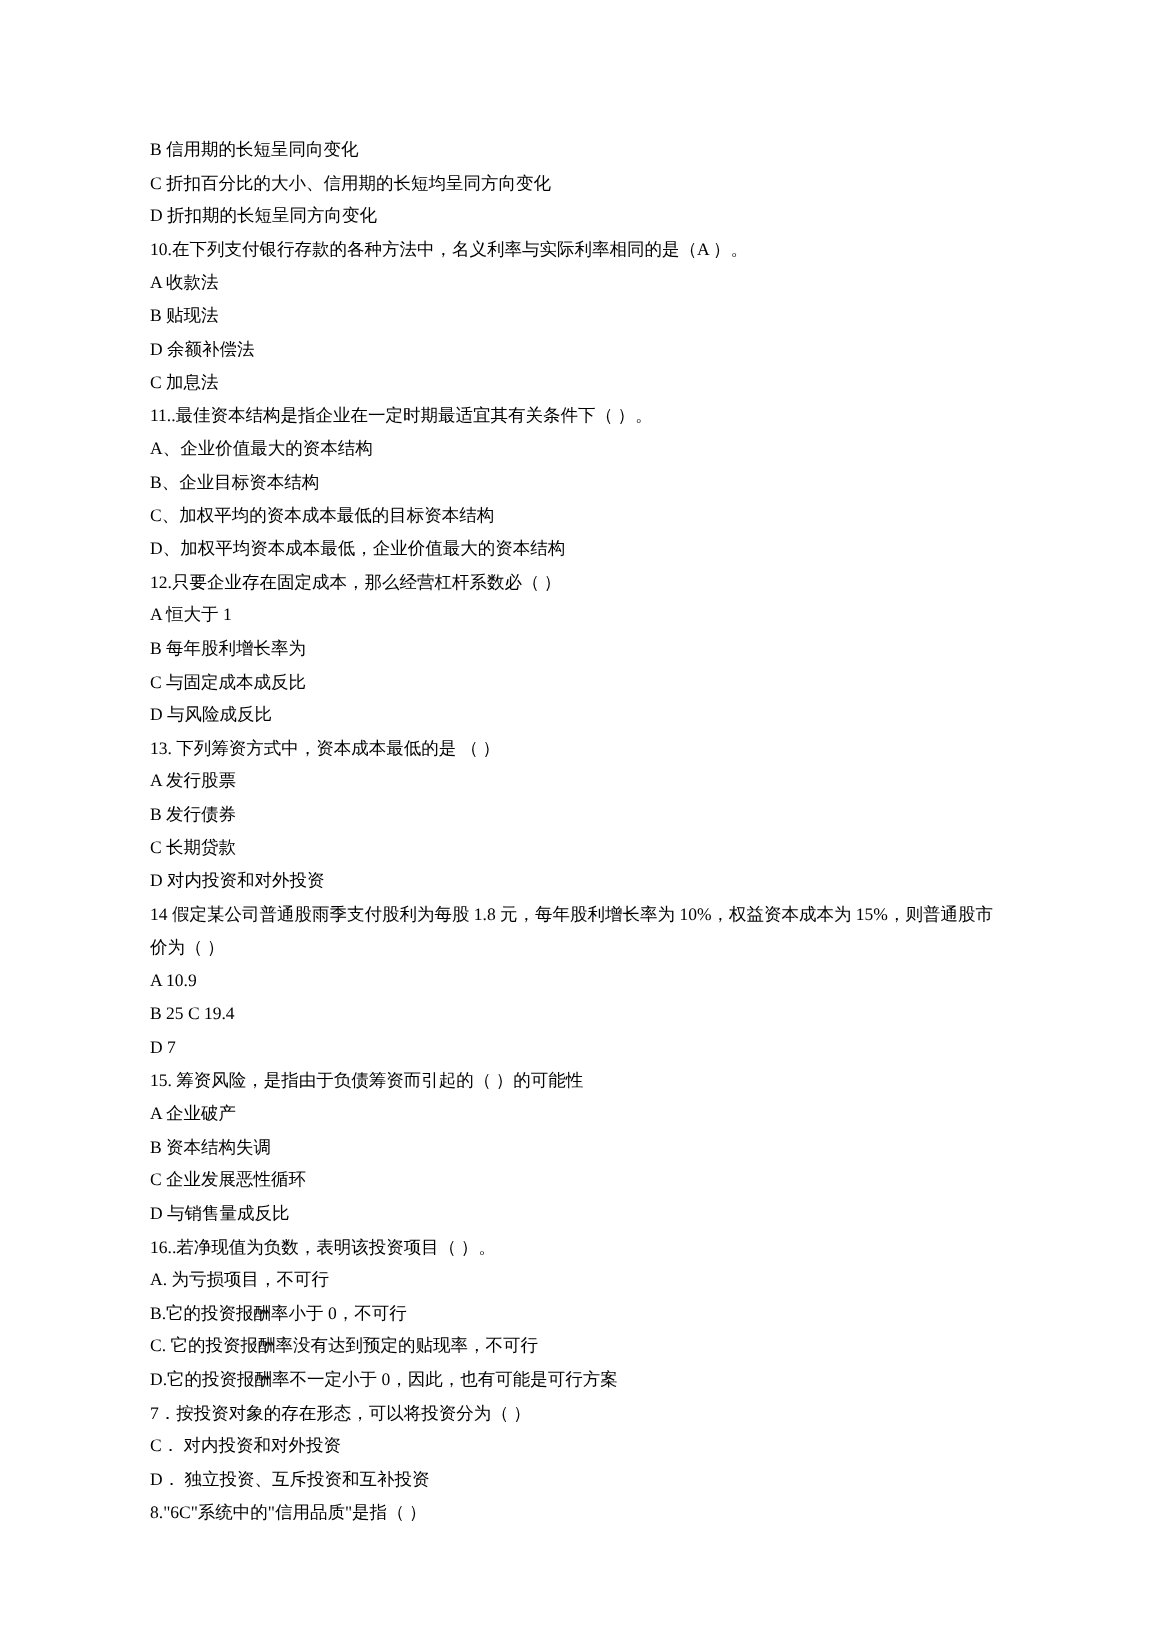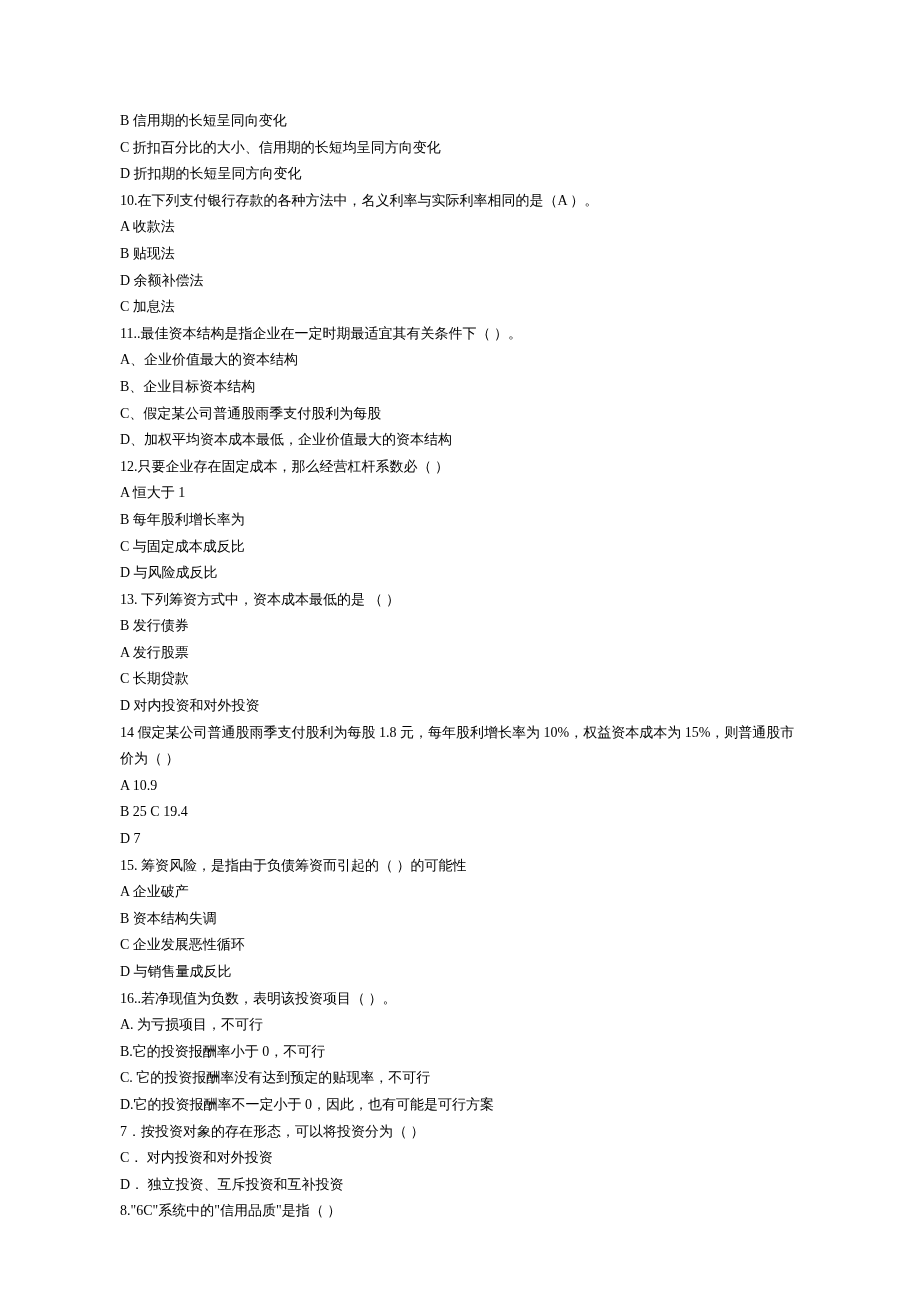--- a/index.html
+++ b/index.html
@@ -30,30 +30,30 @@
   <div class="line">C 折扣百分比的大小、信用期的长短均呈同方向变化</div>
   <div class="line">D 折扣期的长短呈同方向变化</div>
   <div class="line">10.在下列支付银行存款的各种方法中，名义利率与实际利率相同的是（A ）。</div>
   <div class="line">A 收款法</div>
   <div class="line">B 贴现法</div>
   <div class="line">D 余额补偿法</div>
   <div class="line">C 加息法</div>
   <div class="line">11..最佳资本结构是指企业在一定时期最适宜其有关条件下（ ）。</div>
   <div class="line">A、企业价值最大的资本结构</div>
   <div class="line">B、企业目标资本结构</div>
-  <div class="line">C、假定某公司普通股雨季支付股利为每股</div>
+  <div class="line">C、加权平均的资本成本最低的目标资本结构</div>
   <div class="line">D、加权平均资本成本最低，企业价值最大的资本结构</div>
   <div class="line">12.只要企业存在固定成本，那么经营杠杆系数必（ ）</div>
   <div class="line">A 恒大于 1</div>
   <div class="line">B 每年股利增长率为</div>
   <div class="line">C 与固定成本成反比</div>
   <div class="line">D 与风险成反比</div>
   <div class="line">13. 下列筹资方式中，资本成本最低的是 （ ）</div>
+  <div class="line">A 发行股票</div>
   <div class="line">B 发行债券</div>
-  <div class="line">A 发行股票</div>
   <div class="line">C 长期贷款</div>
   <div class="line">D 对内投资和对外投资</div>
   <div class="line">14 假定某公司普通股雨季支付股利为每股 1.8 元，每年股利增长率为 10%，权益资本成本为 15%，则普通股市价为（ ）</div>
   <div class="line">A 10.9</div>
   <div class="line">B 25 C 19.4</div>
   <div class="line">D 7</div>
   <div class="line">15. 筹资风险，是指由于负债筹资而引起的（ ）的可能性</div>
   <div class="line">A 企业破产</div>
   <div class="line">B 资本结构失调</div>
   <div class="line">C 企业发展恶性循环</div>

